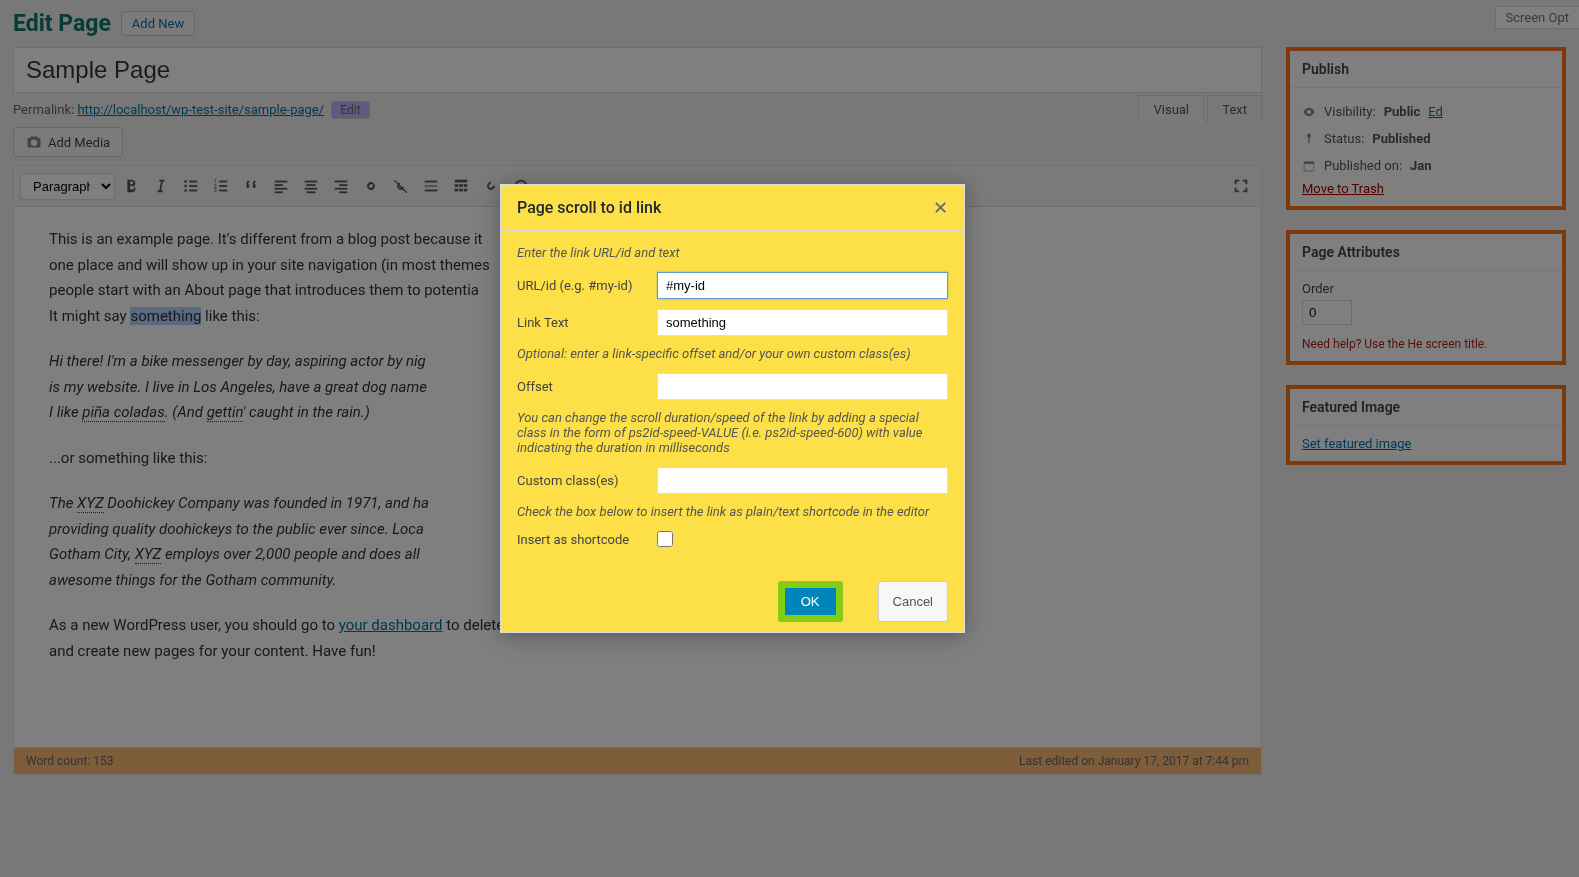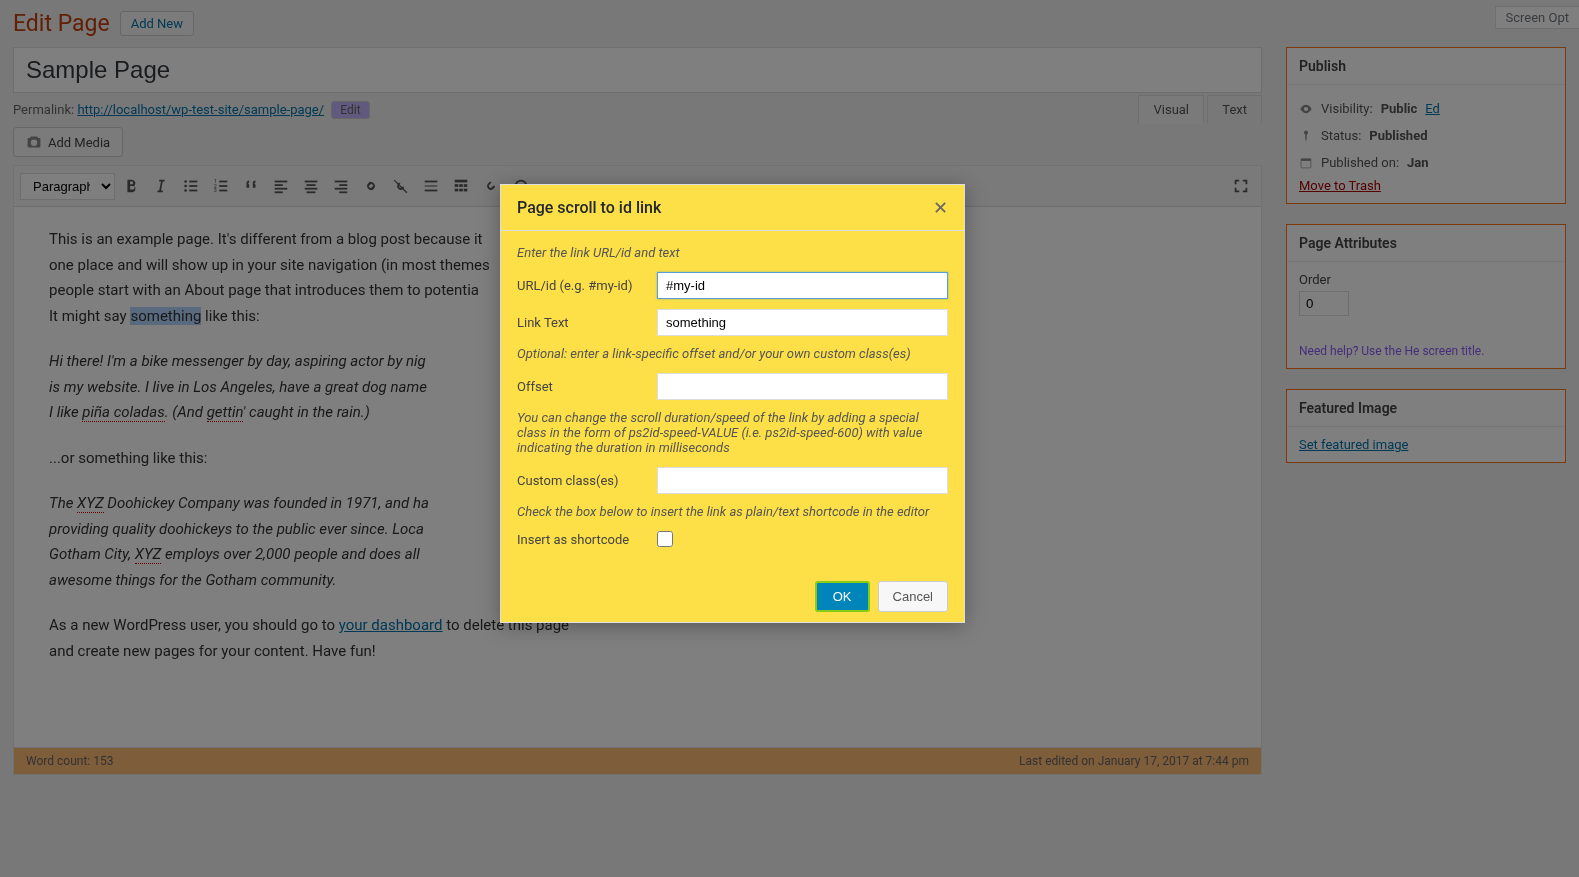--- a/index.html
+++ b/index.html
@@ -20,22 +20,22 @@
   z-index: 50;
 }
 .page-header {
   padding: 10px 15px 0 13px;
   display: flex;
   align-items: center;
   gap: 10px;
 }
 .page-header h1 {
   font-size: 23px;
-  font-weight: 400;
-  color: #c2410c;
+  font-weight: 700;
+  color: #0f766e;
 }
 .btn-secondary {
   display: inline-block;
   padding: 4px 10px;
   border: 1px solid #ccc;
   border-radius: 3px;
   background: #f7f7f7;
   color: #0073aa;
   font-size: 13px;
   cursor: pointer;
@@ -160,21 +160,21 @@
   border-top: 1px solid #e5e5e5;
   background: #fdba74;
   padding: 6px 12px;
   display: flex;
   justify-content: space-between;
   font-size: 12px;
   color: #666;
 }
 .postbox {
   background: #fff;
-  border: 1px solid #f97316;
+  border: 4px solid #f97316;
   margin-bottom: 20px;
 }
 .postbox h2 {
   font-size: 14px;
   padding: 10px 12px;
   border-bottom: 1px solid #eee;
   font-weight: 600;
 }
 .postbox-body { padding: 10px 12px; font-size: 13px; }
 .postbox-body .meta-row {
@@ -186,21 +186,21 @@
 }
 .postbox-body .meta-row svg { width: 14px; height: 14px; fill: #888; }
 .postbox-body a.editlnk { color: #0073aa; }
 .trash-link { color: #a00; text-decoration: underline; }
 .order-input {
   width: 50px;
   padding: 4px 6px;
   border: 1px solid #ddd;
   margin-top: 4px;
 }
-.help-text { font-size: 12px; color: #8b5cf6; margin-top: 28px; }
+.help-text { font-size: 12px; color: #b91c1c; margin-top: 12px; }
 .set-featured { color: #0073aa; text-decoration: underline; cursor: pointer; }
 
 
 .modal {
   position: absolute;
   left: 500px;
   top: 184px;
   width: 465px;
   background: #fde047;
   z-index: 100;
@@ -245,35 +245,36 @@
   margin-left: 0;
 }
 .modal-footer {
   padding: 10px 16px;
   display: flex;
   justify-content: flex-end;
   gap: 8px;
 }
 .btn-primary {
   background: #0085ba;
-  border: 2px solid #84cc16;
+  border: 7px solid #84cc16;
   color: #fff;
   padding: 6px 16px;
   border-radius: 3px;
   cursor: pointer;
   font-size: 13px;
 }
 .btn-cancel {
   background: #f7f7f7;
   border: 1px solid #ccc;
   color: #555;
   padding: 6px 14px;
   border-radius: 3px;
   cursor: pointer;
   font-size: 13px;
+  margin-left: 27px;
 }
 </style>
 </head>
 <body>
 
 <div class="screen-opt">Screen Opt</div>
 
 <div class="page-header">
   <h1>Edit Page</h1>
   <span class="btn-secondary">Add New</span>

